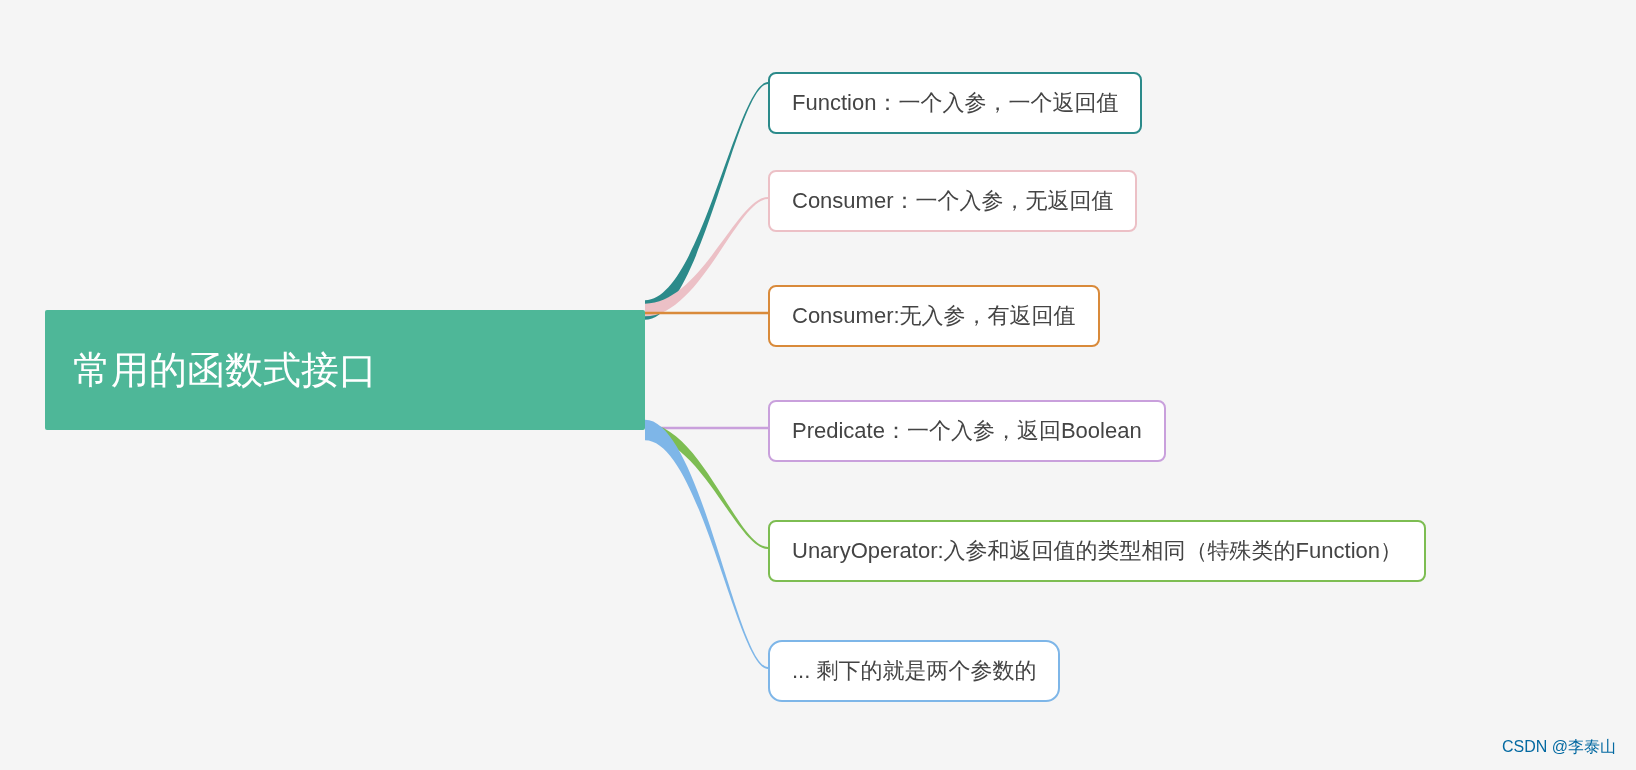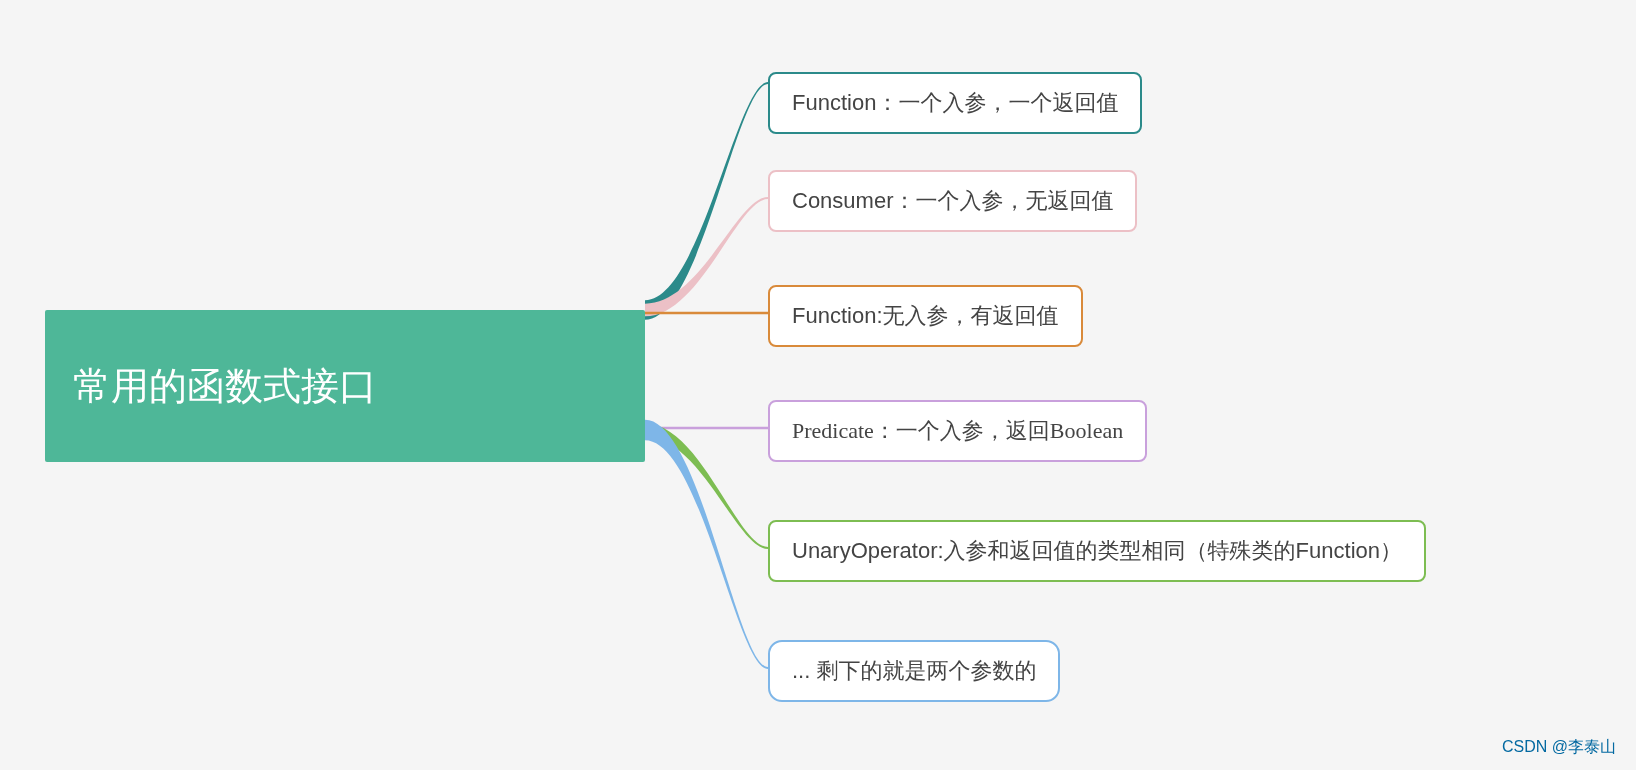--- a/index.html
+++ b/index.html
@@ -11,21 +11,21 @@
       position: relative;
       overflow: hidden;
     }
     .canvas { position: relative; width: 100%; height: 100%; }
     svg.connectors { position: absolute; top: 0; left: 0; width: 1636px; height: 770px; pointer-events: none; }
     .root-node {
       position: absolute;
       left: 45px;
       top: 310px;
       width: 600px;
-      height: 152px;
+      height: 120px;
       background: #4eb798;
       color: #fff;
       font-size: 38px;
       display: flex;
       align-items: center;
       padding-left: 28px;
       border-radius: 2px;
     }
     .leaf-node {
       position: absolute;
@@ -68,17 +68,17 @@
                C 700.35 419.86, 737.25 667, 768 667
                L 768 669
                C 737.25 669, 700.35 440.14, 645 440.14 Z" fill="#7eb6e8"></path>
     </svg>
   <div class="root-node">
     <span>常用的函数式接口</span>
   </div>
   <div class="watermark">CSDN @李泰山</div>
 <div class="leaf-node" style="left: 768px; top: 72px; border-color: rgb(43, 138, 138);"><span>Function：一个入参，一个返回值</span></div>
     <div class="leaf-node" style="left: 768px; top: 170px; border-color: rgb(236, 192, 198); text-align: right;"><span>Consumer：一个入参，无返回值</span></div>
-    <div class="leaf-node" style="left: 768px; top: 285px; border-color: rgb(217, 138, 58);"><span>Function:无入参，有返回值</span></div>
-    <div class="leaf-node" style="left: 768px; top: 400px; border-color: rgb(201, 160, 220); font-family: Liberation Serif, serif;"><span>Predicate：一个入参，返回Boolean</span></div>
+    <div class="leaf-node" style="left: 768px; top: 285px; border-color: rgb(217, 138, 58);"><span>Consumer:无入参，有返回值</span></div>
+    <div class="leaf-node" style="left: 768px; top: 400px; border-color: rgb(201, 160, 220);"><span>Predicate：一个入参，返回Boolean</span></div>
     <div class="leaf-node" style="left: 768px; top: 520px; border-color: rgb(125, 189, 82);"><span>UnaryOperator:入参和返回值的类型相同（特殊类的Function）</span></div>
     <div class="leaf-node" style="left: 768px; top: 640px; border-color: rgb(126, 182, 232); border-radius: 14px;"><span>... 剩下的就是两个参数的</span></div>
   </div>
 
 </body></html>

